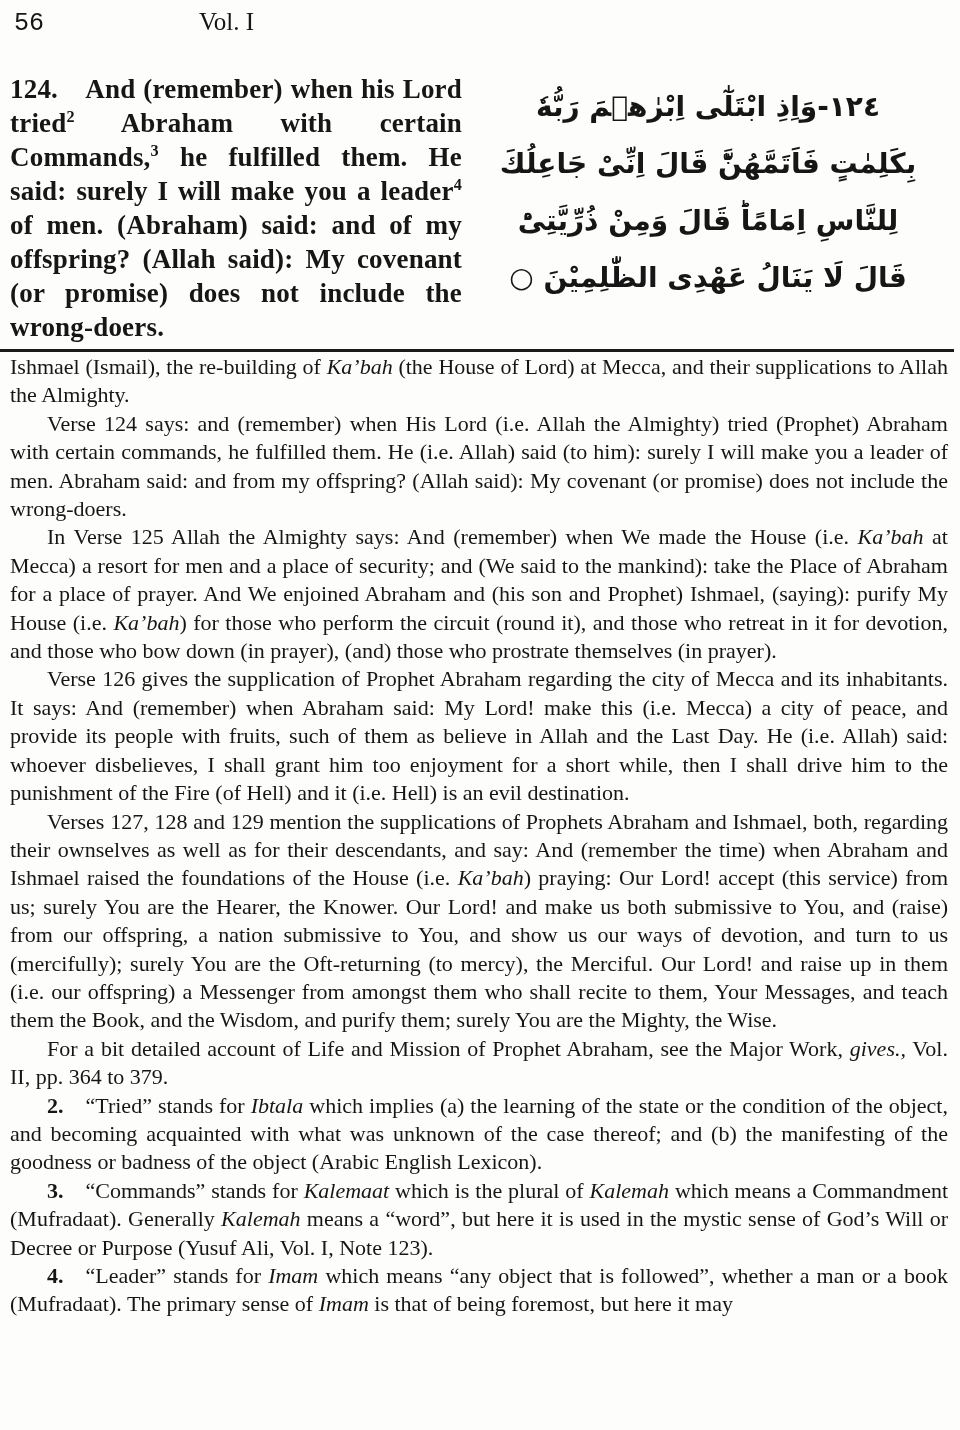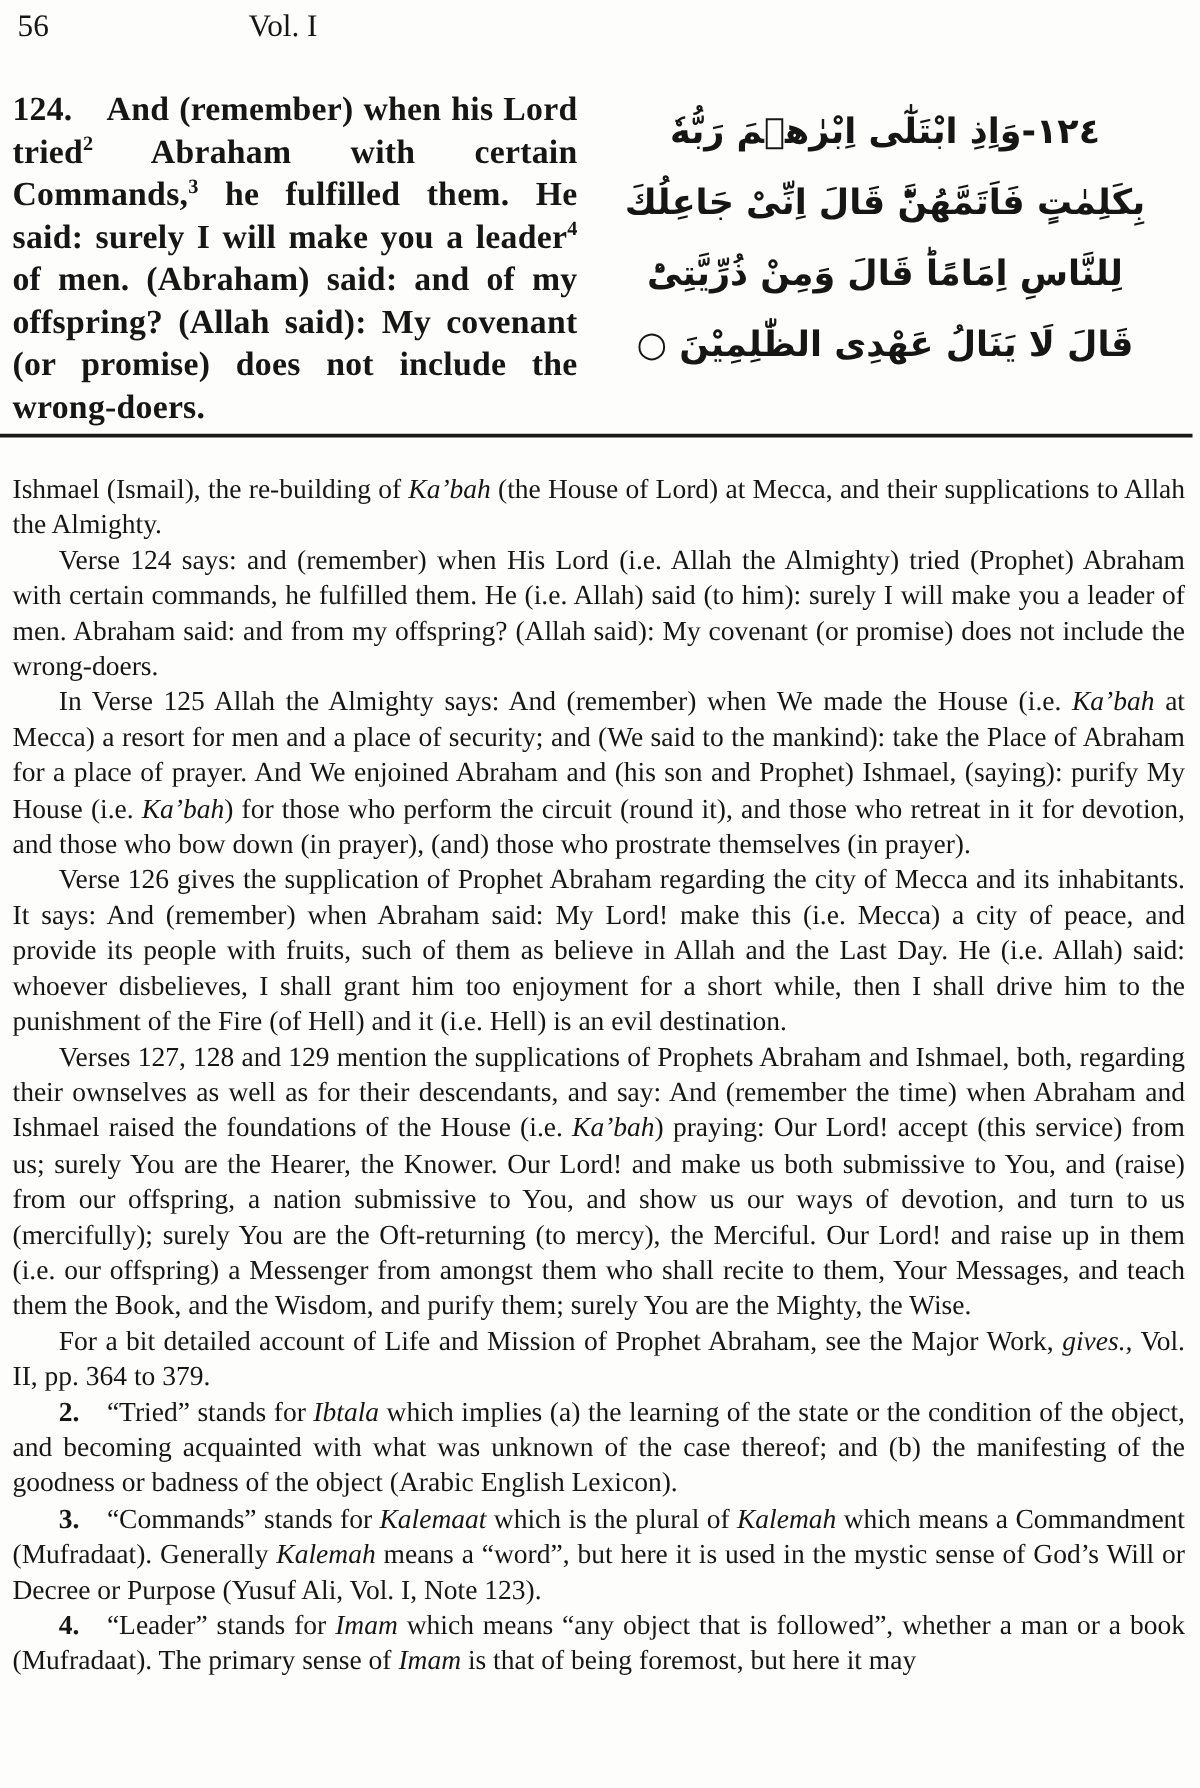--- a/index.html
+++ b/index.html
@@ -4,40 +4,40 @@
 <style>
   html, body { margin:0; padding:0; }
   body {
     width:960px; height:1430px; overflow:hidden;
     background:#fdfdfb; color:#161616;
     font-family:"Liberation Serif", serif;
   }
   .page { padding:8px 12px 0 10px; }
 
   .header { display:flex; align-items:baseline; font-size:25px; padding:0 6px 0 4px; }
-  .header .pg { width:120px; }
+  .header .pg { width:120px;font-family:Liberation Mono, monospace; }
   .header .title { flex:1; text-align:center; font-style:italic; font-size:26px; word-spacing:7px; letter-spacing:.3px; }
   .header .vol { width:120px; text-align:right; }
 
   .verse-section { display:flex; margin-top:34px; }
   .verse-en {
     width:452px; font-weight:bold; font-size:27px; line-height:34px;
     text-align:justify; letter-spacing:.2px;
   }
   .verse-en sup, .body-text sup { font-size:60%; line-height:0; }
   .verse-ar {
     flex:1; direction:rtl; text-align:center; padding-top:6px; padding-left:6px;
     font-family:"DejaVu Sans", sans-serif; font-weight:bold;
     font-size:28px; line-height:57px;
   }
   .ar-line { white-space:nowrap; }
 
   .rule { height:3px; background:#1a1a1a; margin:5px -6px 0 -10px; }
 
-  .body-text { margin-top:27px; font-size:22px; line-height:28.4px; text-align:justify; }
+  .body-text { margin-top:1px; font-size:22px; line-height:28.4px; text-align:justify; }
   .para { margin:0; }
   .indent { text-indent:37px; }
   .it { font-style:italic; }
   .bd { font-weight:bold; }
 </style>
 </head>
 <body>
 
 <div class="page">
 

